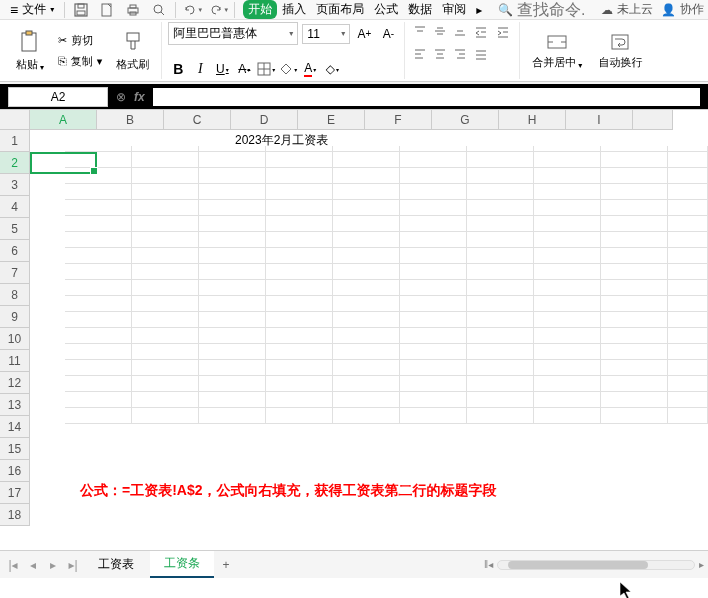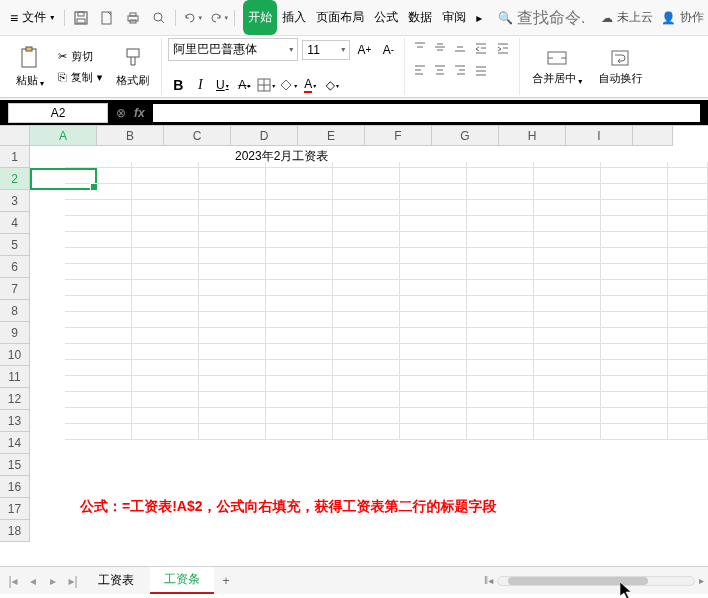--- a/index.html
+++ b/index.html
@@ -1,18 +1,18 @@
 <!DOCTYPE html>
 <html><head>
   <meta charset="utf-8">
   <style>
     * { box-sizing: border-box; margin: 0; padding: 0; }
     body { font-family: "Microsoft YaHei", Arial, sans-serif; font-size: 12px; background: #fff; width: 708px; height: 598px; overflow: hidden; position: relative; }
     
-    .menubar { height: 36px; background: #f8f8f8; border-bottom: 1px solid #e0e0e0; display: flex; align-items: center; padding: 0 4px; gap: 2px; }
+    .menubar { height: 20px; background: #f8f8f8; border-bottom: 1px solid #e0e0e0; display: flex; align-items: center; padding: 0 4px; gap: 2px; }
     .menubar .file-btn { display: flex; align-items: center; gap: 4px; padding: 2px 6px; cursor: pointer; }
     .menubar .hamburger { display: inline-block; }
     .menubar .hamburger::before { content: "≡"; font-size: 14px; }
     .menubar .file-btn .dd { font-size: 8px; }
     .menubar .icon-btn { width: 24px; height: 24px; display: flex; align-items: center; justify-content: center; cursor: pointer; }
     .menubar .sep { width: 1px; height: 16px; background: #d0d0d0; margin: 0 2px; }
     .menubar .tabs { display: flex; align-items: stretch; height: 100%; margin-left: 4px; }
     .menubar .tab { padding: 0 5px; display: flex; align-items: center; cursor: pointer; font-size: 12px; border-radius: 6px; }
     .menubar .tab.active { background: #1ba854; color: #fff; }
     .menubar .right { margin-left: auto; display: flex; align-items: center; gap: 8px; }
@@ -61,21 +61,21 @@
     .cells { position: absolute; left: 30px; top: 20px; }
     .cell-row { display: flex; height: 16px; margin-left: 35px; }
     .cell { width: 67px; height: 22px; border-right: 1px solid #e0e0e0; border-bottom: 1px solid #e0e0e0; display: flex; align-items: center; padding: 0 4px; font-size: 12px; position: relative; cursor: cell; }
     .active-cell { position: absolute; border: 2px solid #1ba854; pointer-events: none; }
     .active-cell::after { content: ""; position: absolute; right: -3px; bottom: -3px; width: 6px; height: 6px; background: #1ba854; border: 1px solid #fff; }
     .annotation { position: absolute; color: #ff0000; font-weight: bold; font-size: 14px; pointer-events: none; }
     
     .sheet-tabs { height: 28px; border-top: 1px solid #d0d0d0; display: flex; align-items: center; background: #f5f5f5; padding: 0 4px; gap: 2px; }
     .nav-btn { width: 18px; height: 18px; display: flex; align-items: center; justify-content: center; cursor: pointer; color: #999; }
     .sheet-tab { padding: 4px 14px; background: #f5f5f5; cursor: pointer; font-size: 12px; }
-    .sheet-tab.active { background: #fff; color: #1ba854; border-bottom: 2px solid #b91c1c; }
+    .sheet-tab.active { background: #fff; color: #1ba854; border-bottom: 2px solid #0c4a6e; }
     .add-sheet { width: 20px; height: 20px; display: flex; align-items: center; justify-content: center; cursor: pointer; color: #666; }
     .hscroll { margin-left: auto; width: 220px; height: 14px; display: flex; align-items: center; }
     .hscroll .track { flex: 1; height: 10px; background: #f0f0f0; border: 1px solid #ddd; border-radius: 5px; position: relative; margin: 0 4px; }
     .hscroll .thumb { position: absolute; left: 10px; width: 140px; height: 8px; background: #c8c8c8; border-radius: 4px; top: 0; cursor: pointer; }
     .hscroll .arr { color: #888; cursor: pointer; font-size: 10px; }
     
     svg { display: block; }
     .cursor-img { position: absolute; pointer-events: none; z-index: 100; }
   </style>
 </head>

